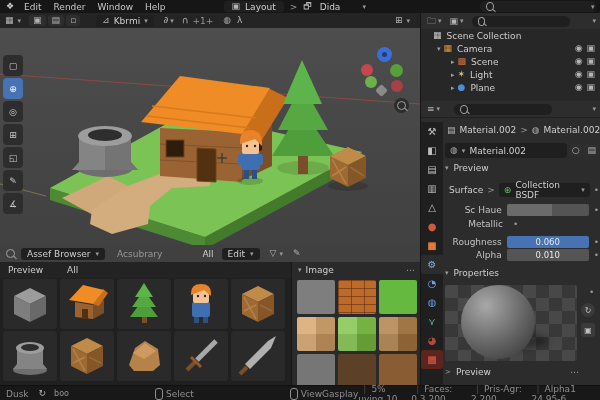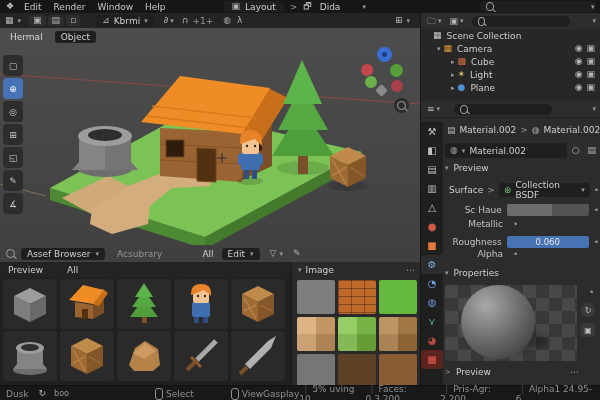--- a/index.html
+++ b/index.html
@@ -125,21 +125,21 @@
     <span class="ic" style="margin-right: 5px; color: rgb(224, 151, 58);">▦</span>
     <span>Camera</span>
     <span class="oicons">
         <span class="ic dim">◉</span>
         <span class="ic dim">▣</span>
       </span>
   </div>
   <div class="orow" style="padding-left:30px">
     <span class="chev" style="margin-right:3px">▸</span>
     <span class="ic" style="margin-right: 5px; color: rgb(216, 112, 60);">▩</span>
-    <span>Cube</span>
+    <span>Scene</span>
     <span class="oicons">
         <span class="ic dim">◉</span>
         <span class="ic dim">▣</span>
       </span>
   </div>
   <div class="orow" style="padding-left:30px">
     <span class="chev" style="margin-right:3px">▸</span>
     <span class="ic" style="margin-right: 5px; color: rgb(232, 200, 122);">✶</span>
     <span>Light</span>
     <span class="oicons">
@@ -153,24 +153,20 @@
     <span>Plane</span>
     <span class="oicons">
         <span class="ic dim">◉</span>
         <span class="ic dim">▣</span>
       </span>
   </div>
 </div>
 
 <div id="viewport" class="abs">
 
-  <div class="flex abs" style="left:4px;top:3px;gap:6px;z-index:3">
-    <span class="ttab">Hermal</span>
-    <span class="ttab pill">Object</span>
-  </div>
 
   <div class="abs" style="left:3px;top:27px;z-index:3">
     <div class="tool">
         <span>▢</span>
       </div>
     <div class="tool active">
         <span>⊕</span>
       </div>
     <div class="tool">
         <span>◎</span>
@@ -493,20 +489,23 @@
   </div>
   <div class="abs flex" style="left:24px;top:135px;width:154px">
     <span class="slabel">Roughness</span>
     <div class="slider accent">
         <span class="sval">0.060</span>
       </div>
     <span class="dim" style="margin-left:5px">•</span>
   </div>
   <div class="abs flex" style="left:24px;top:148px;width:154px">
     <span class="slabel">Alpha</span>
+    <div class="slider">
+        <span class="sval">0.010</span>
+      </div>
     <span class="dim" style="margin-left:5px">•</span>
   </div>
   <div class="abs flex" style="left:24px;top:167px;gap:5px">
     <span class="chev">▾</span>
     <span>Properties</span>
   </div>
   <div class="abs checker" style="left:24px;top:184px;width:132px;height:76px;border-radius:2px">
     <div class="abs" style="left:24px;top:48px;width:80px;height:16px;border-radius:50%;background:rgba(0,0,0,.35);filter:blur(3px)"></div>
     <div class="sphere abs" style="left:16px;top:0px"></div>
   </div>
@@ -525,21 +524,21 @@
 </div>
 
 <div id="statusbar" class="abs">
   <span style="margin-left:6px">Dusk</span>
   <span class="ic dim" style="margin-left:10px">↻</span>
   <span class="dim" style="margin-left:8px;font-size:8px">boo</span>
   <span class="seg" style="margin-left:86px">
       <span class="mouse"></span>
       <span>Select</span>
     </span>
-  <span class="seg" style="margin-left:37px">
+  <span class="seg" style="margin-left:96px">
       <span class="mouse"></span>
       <span>View</span>
     </span>
   <span class="seg" style="margin-left:auto;margin-right:6px">
     <span class="stat">Gasplay</span>
     <span class="stat">5% uving 10</span>
     <span class="stat">Faces: 0.3.200</span>
     <span class="stat">Pris-Agr: 2.200</span>
     <span class="stat">Alpha1 24.95-6</span>
   </span>

